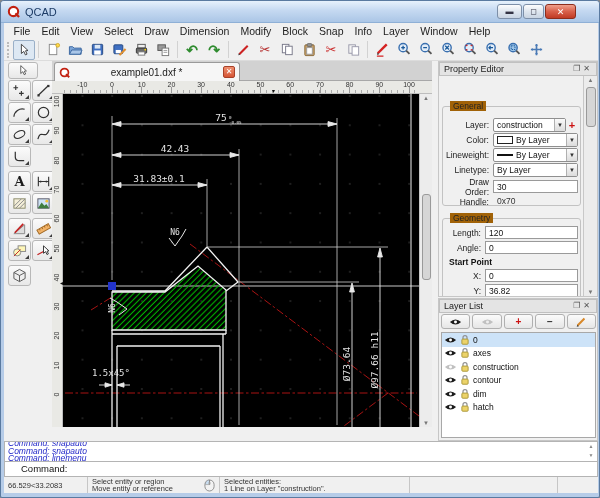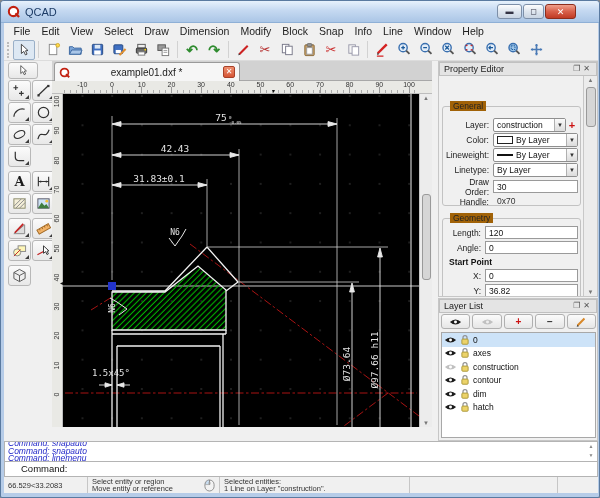--- a/index.html
+++ b/index.html
@@ -154,21 +154,21 @@
       <span class="menu-item">File</span>
       <span class="menu-item">Edit</span>
       <span class="menu-item">View</span>
       <span class="menu-item">Select</span>
       <span class="menu-item">Draw</span>
       <span class="menu-item">Dimension</span>
       <span class="menu-item">Modify</span>
       <span class="menu-item">Block</span>
       <span class="menu-item">Snap</span>
       <span class="menu-item">Info</span>
-      <span class="menu-item">Line</span>
+      <span class="menu-item">Layer</span>
       <span class="menu-item">Window</span>
       <span class="menu-item">Help</span>
     </div>
 
   <div id="toolbar">
     <div class="grip"></div>
     <div class="tbtn pressed">
       <svg class="icon" width="14" height="14" viewBox="0 0 16 16">
           <path d="M5,1.5 L5,12 L7.8,9.6 L9.6,13.6 L11.5,12.7 L9.7,8.9 L12.6,8.6 Z" fill="#fff" stroke="#333" stroke-width="1"></path>
         </svg>

